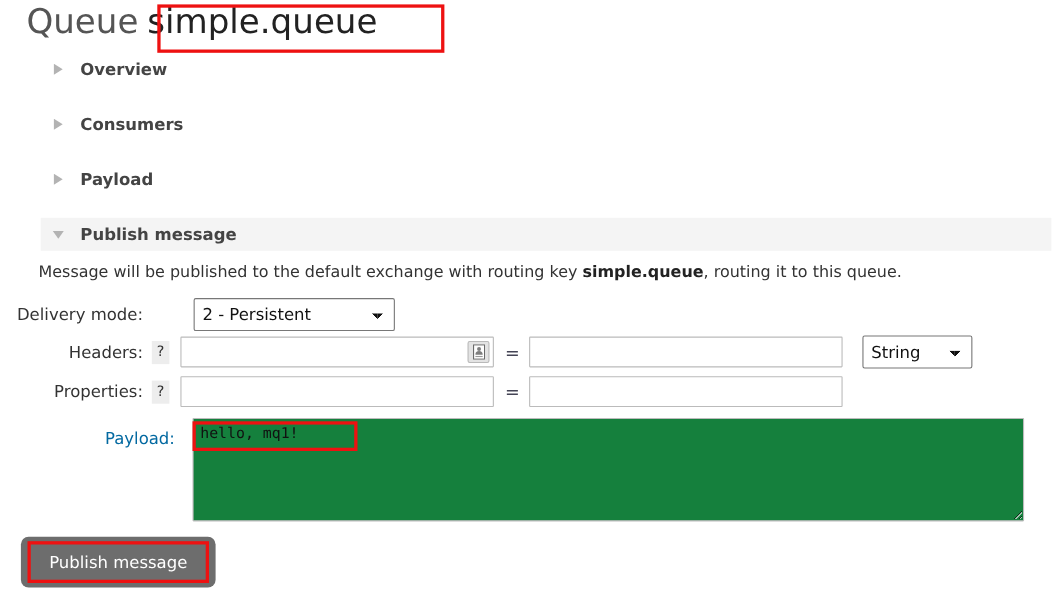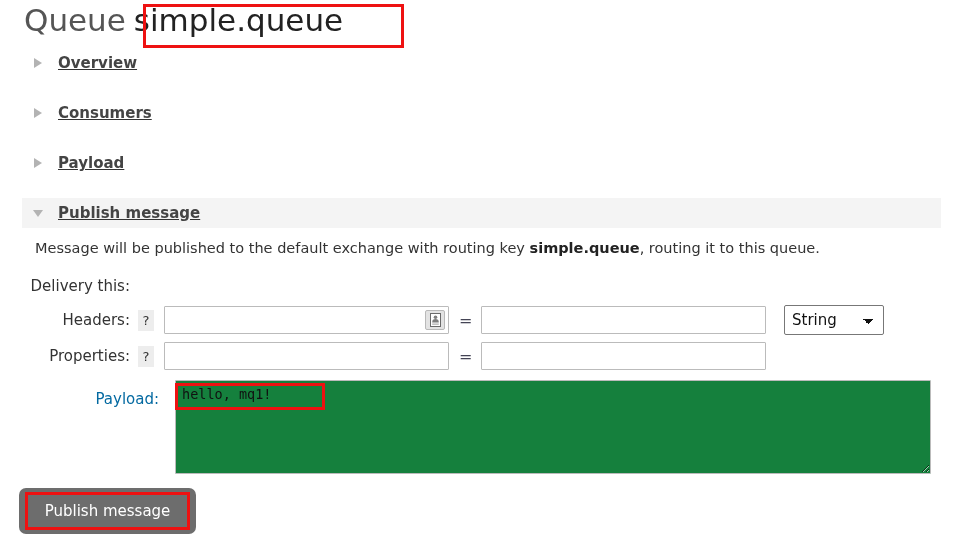--- a/index.html
+++ b/index.html
@@ -43,28 +43,27 @@
     pointer-events: none;
     z-index: 40;
   }
   #annot-title   { left: 143px; top: 4px;   width: 261px; height: 44px; }
   #annot-payload { left: 175px; top: 383px; width: 150px; height: 27px; }
   #annot-button  { left: 25px;  top: 492px; width: 165px; height: 38px; }
 
   
   .section-head {
     position: absolute;
-    left: 22px;
+    left: 37px;
     width: 919px;
     height: 30px;
     display: flex;
     align-items: center;
     box-sizing: border-box;
     cursor: pointer;
-    text-decoration: underline;
   }
   .section-head.expanded {
     background: #f4f4f4;
   }
   .tri {
     width: 16px;
     height: 30px;
     display: inline-flex;
     align-items: center;
     justify-content: center;
@@ -286,21 +285,22 @@
       </svg>
   </span>
   <span class="section-label">Publish message</span>
 </div>
 
 <div id="publish-desc">
   <span>Message will be published to the default exchange with routing key </span><b>simple.queue</b><span>, routing it to this queue.</span>
 </div>
 
 <div class="form-row" id="row-delivery">
-  <span class="row-label">Delivery this:</span>
+  <span class="row-label">Delivery mode:</span>
+  <select class="ui-select" id="delivery-select" style="width:183px;margin-left:40px;"><option>1 - Non-persistent</option><option selected="">2 - Persistent</option></select>
 </div>
 
 <div class="form-row" id="row-headers">
   <span class="row-label">Headers:</span>
   <span class="help-badge">?</span>
   <span class="input-with-icon">
     <input class="ui-input" type="text" style="width: 285px;" value="">
     <span class="field-icon">
       <svg width="11" height="14" viewBox="0 0 11 14">
         <rect x="0.5" y="0.5" width="10" height="13" fill="#fdfdfd" stroke="#6a6a6a"></rect>

